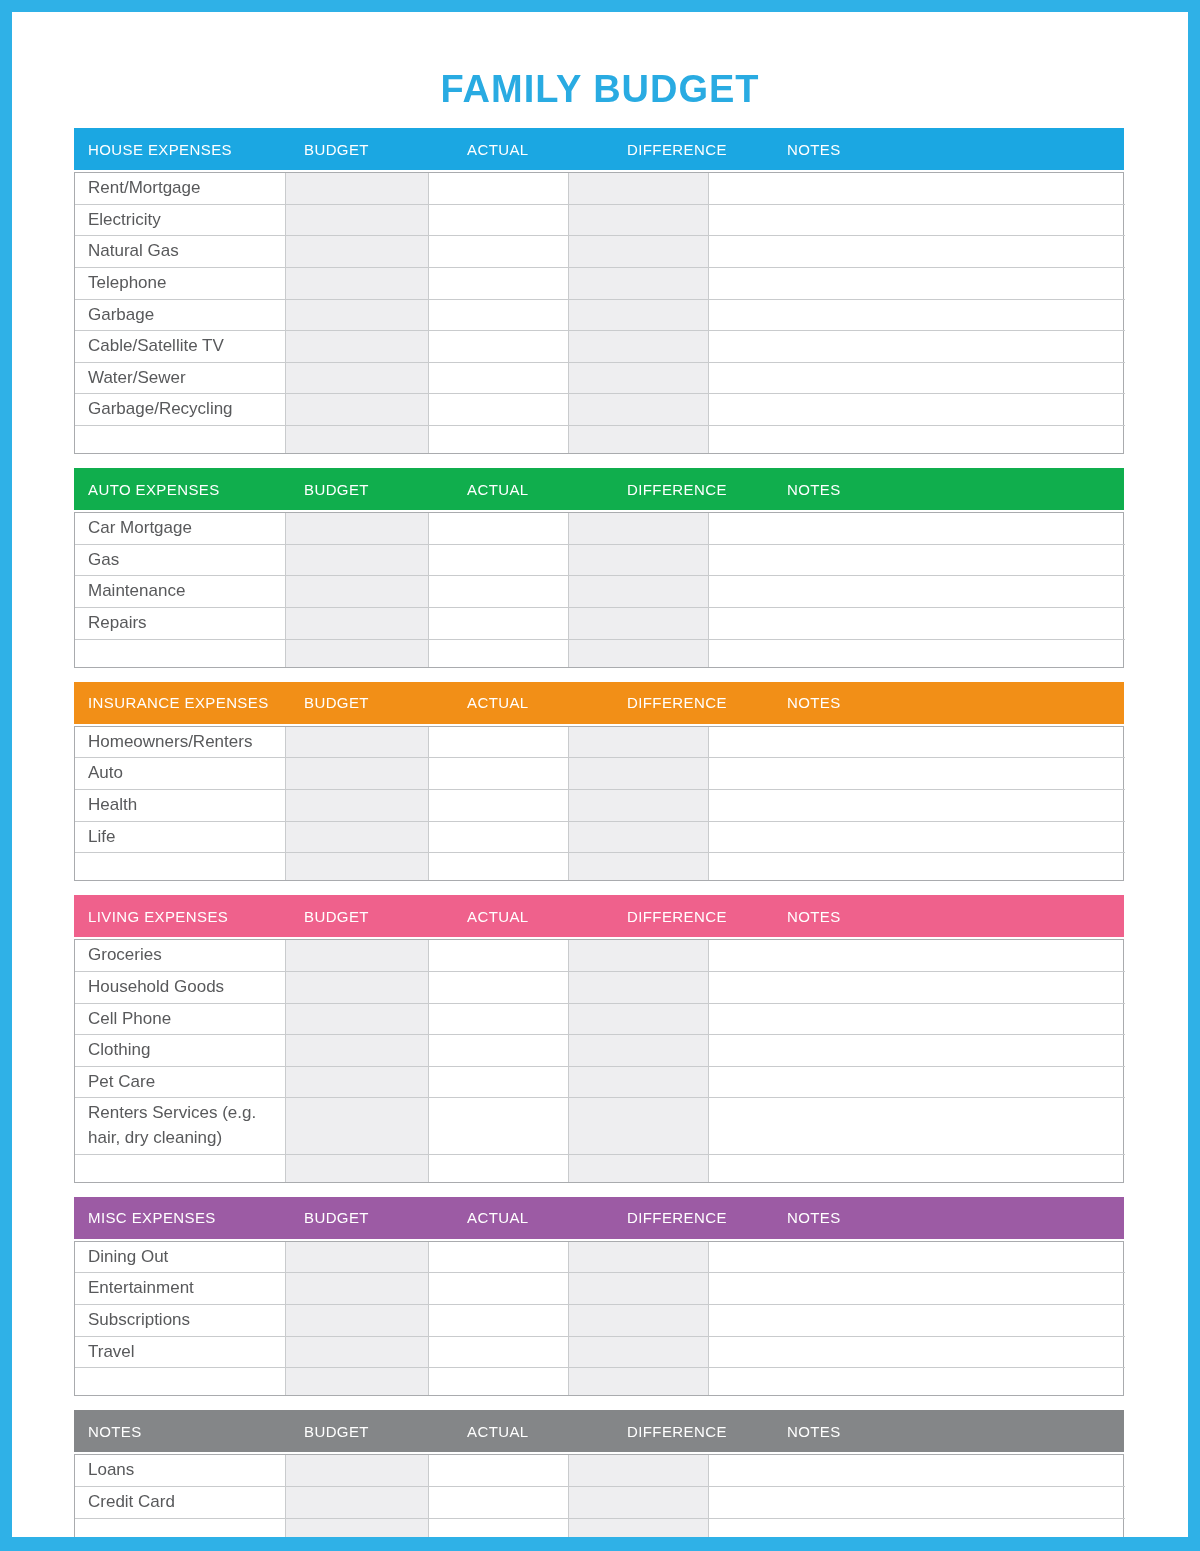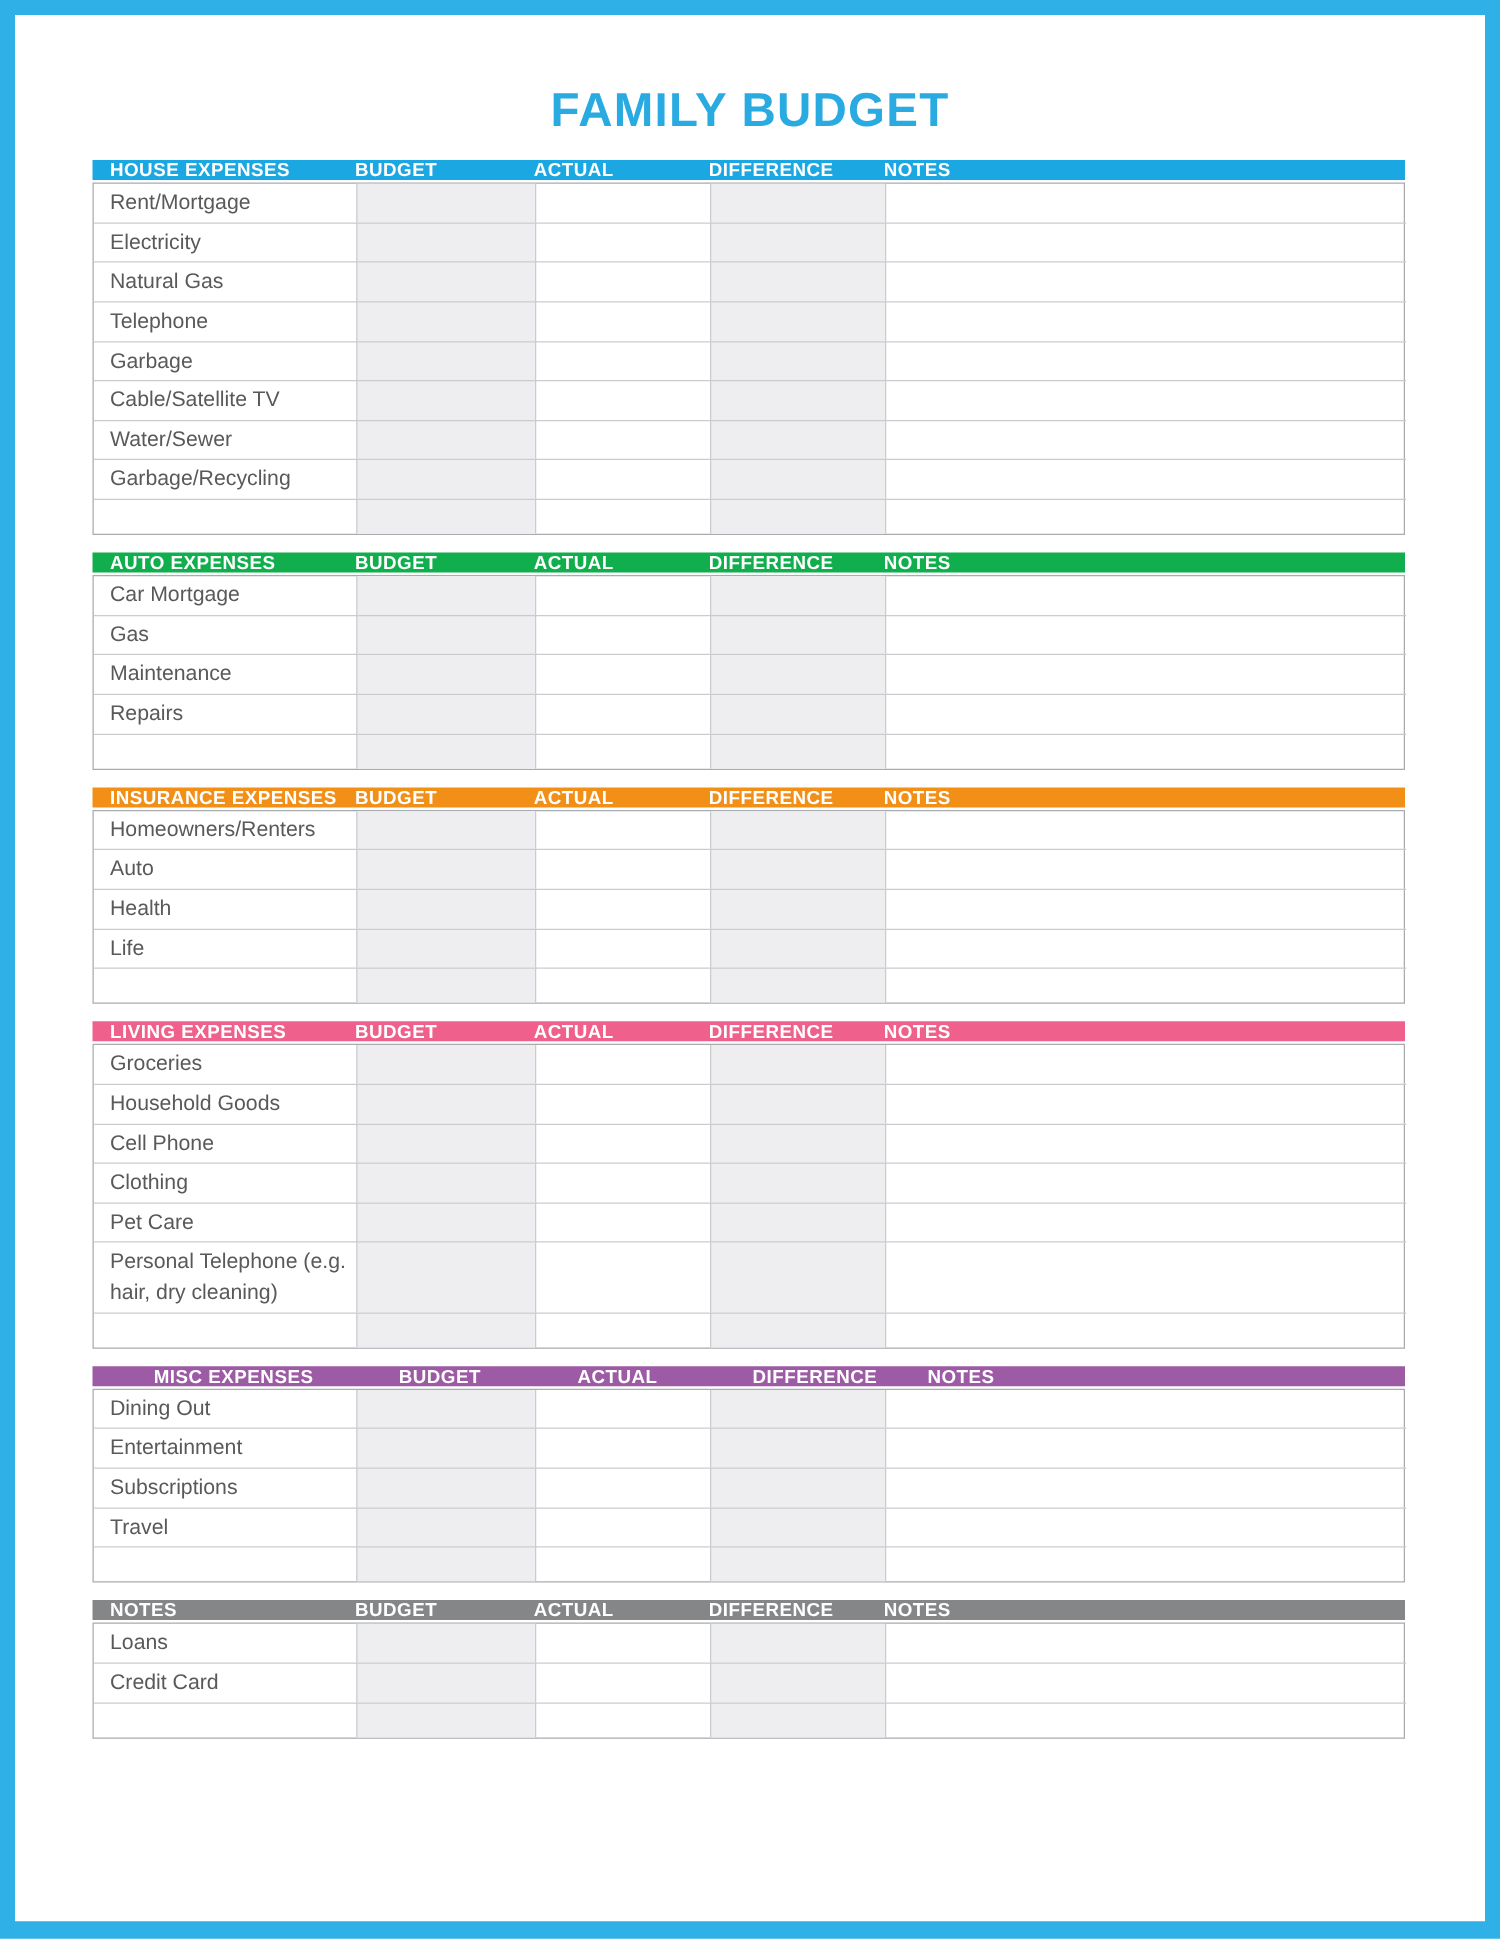--- a/index.html
+++ b/index.html
@@ -23,27 +23,28 @@
   .sections {
     width: 1050px;
     margin: 20px 0 0 62px;
   }
   .section { margin-bottom: 14px; }
   .grid-cols {
     display: grid;
     grid-template-columns: 210px 143px 140px 140px 417px;
   }
   .section-header {
-    height: 16px;
+    height: 42px;
     margin-bottom: 2px;
     align-items: center;
     color: #ffffff;
-    font-weight: bold;
+    font-weight: normal;
     font-size: 15px;
     letter-spacing: 0.4px;
+    gap: 20px;
   }
   .section-header .sec-name { padding-left: 14px; text-align: left; }
   .section-header span { text-align: left; }
   .section-body {
     border: 1px solid #A9ABAE;
     background: #ffffff;
   }
   .row { min-height: 28px; }
   .row + .row > div { border-top: 1px solid #C9CBCD; }
   .row > div {
@@ -294,39 +295,39 @@
 
   <div class="row grid-cols">
     <div class="label">Pet Care</div>
     <div class="cell-shaded"></div>
     <div></div>
     <div class="cell-shaded"></div>
     <div></div>
   </div>
 
   <div class="row grid-cols">
-    <div class="label">Personal Telephone (e.g. hair, dry cleaning)</div>
-    <div class="cell-shaded"></div>
-    <div></div>
-    <div class="cell-shaded"></div>
-    <div></div>
-  </div>
-
-  <div class="row grid-cols">
-    <div class="label"></div>
-    <div class="cell-shaded"></div>
-    <div></div>
-    <div class="cell-shaded"></div>
-    <div></div>
-  </div>
-</div>
-  </div>
-
-  <div class="section">
-    <div class="section-header grid-cols" style="background: rgb(156, 91, 164); padding-left: 35px;">
+    <div class="label">Renters Services (e.g. hair, dry cleaning)</div>
+    <div class="cell-shaded"></div>
+    <div></div>
+    <div class="cell-shaded"></div>
+    <div></div>
+  </div>
+
+  <div class="row grid-cols">
+    <div class="label"></div>
+    <div class="cell-shaded"></div>
+    <div></div>
+    <div class="cell-shaded"></div>
+    <div></div>
+  </div>
+</div>
+  </div>
+
+  <div class="section">
+    <div class="section-header grid-cols" style="background: rgb(156, 91, 164);">
       <span class="sec-name">MISC EXPENSES</span>
       <span>BUDGET</span>
       <span>ACTUAL</span>
       <span>DIFFERENCE</span>
       <span>NOTES</span>
     </div>
     <div class="section-body">
   <div class="row grid-cols">
     <div class="label">Dining Out</div>
     <div class="cell-shaded"></div>

